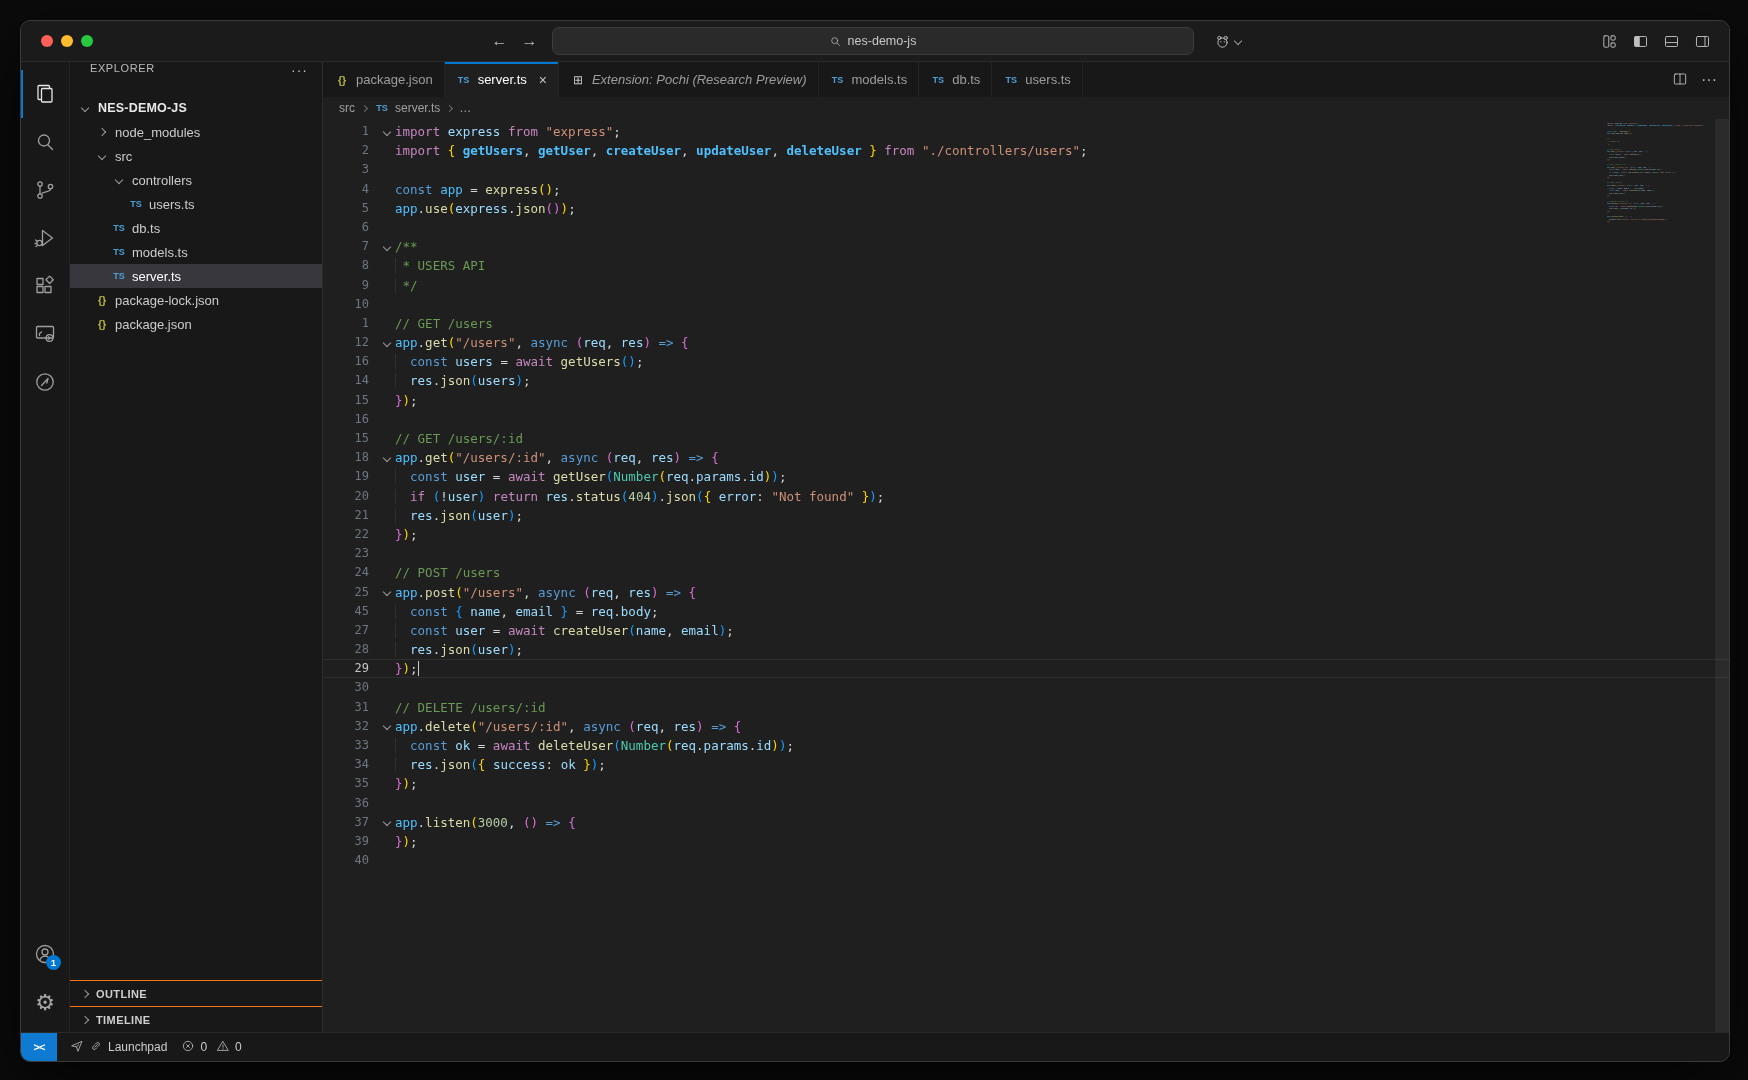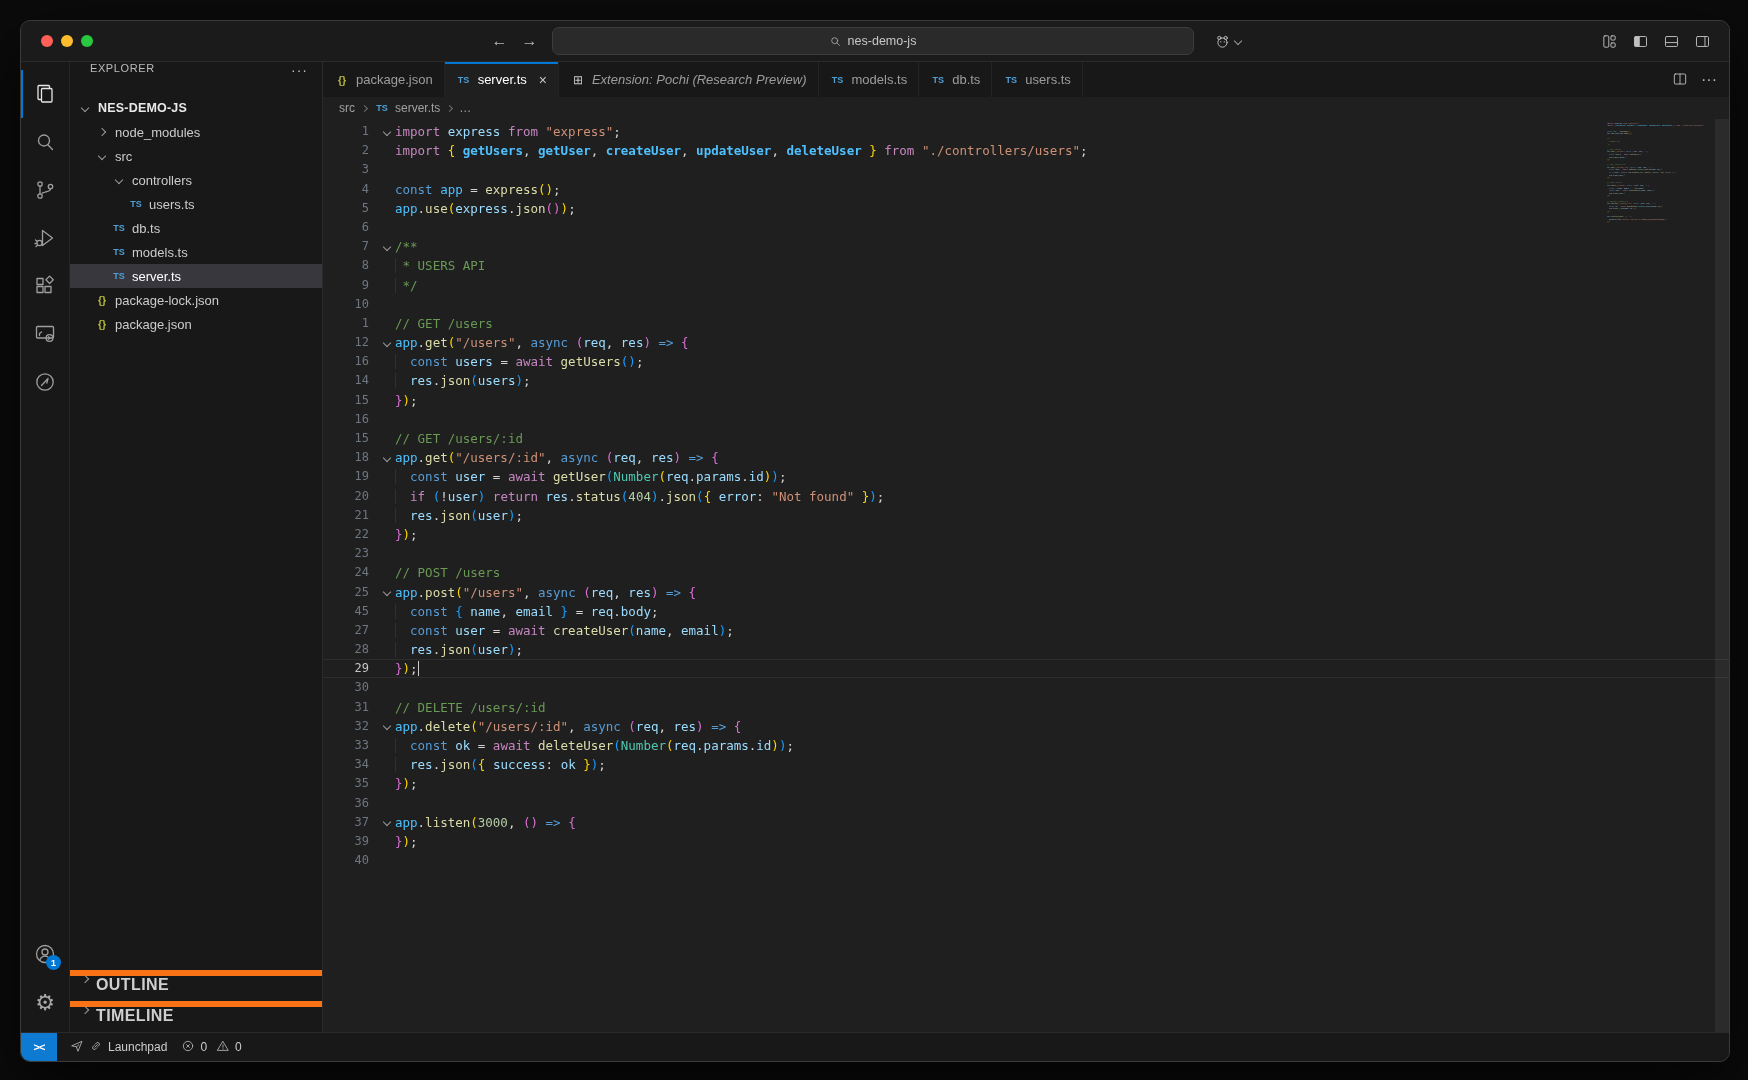--- a/index.html
+++ b/index.html
@@ -46,22 +46,22 @@
   .tree{flex:none;}
   .tree-row{height:24px;display:flex;align-items:center;gap:6px;color:#cccccc;font-size:13px;cursor:default;}
   .tree-row.selected{background:#37373d;color:#ffffff;}
   .tree-row.root{font-weight:700;color:#e8e8e8;font-size:12.5px;letter-spacing:.2px;}
   .slot{width:14px;display:flex;align-items:center;justify-content:center;flex:none;}
   .fi{display:inline-flex;align-items:center;justify-content:center;width:16px;flex:none;font-weight:700;}
   .fi-ts{color:#4d9fd6;font-size:9px;}
   .fi-json{color:#b7b73b;font-size:10.5px;}
   .fi-ext{color:#c5c5c5;font-size:12px;font-weight:400;}
   .sb-sections{margin-top:auto;}
-  .sb-section{height:25px;border-top:6px solid #f97316;display:flex;align-items:flex-start;gap:8px;padding-left:12px;
-              color:#cfcfcf;font-size:16px;font-weight:700;letter-spacing:.4px;}
+  .sb-section{height:25px;border-top:1px solid #f97316;display:flex;align-items:center;gap:8px;padding-left:12px;
+              color:#cfcfcf;font-size:11px;font-weight:700;letter-spacing:.4px;}
   
   .editor{flex:1;display:flex;flex-direction:column;min-width:0;background:#1f1f1f;}
   .tabbar{height:35px;flex:none;background:#181818;display:flex;align-items:stretch;}
   .tab{display:flex;align-items:center;gap:6px;padding:0 11px;font-size:13px;color:#9d9d9d;background:#181818;
        border-right:1px solid #232323;flex:none;}
   .tab.active{background:#1f1f1f;color:#ffffff;box-shadow:inset 0 2px 0 #0078d4;}
   .tab.italic .tab-label{font-style:italic;}
   .tab .close{margin-left:6px;color:#c5c5c5;font-size:14px;line-height:1;}
   .tab-actions{margin-left:auto;display:flex;align-items:center;gap:12px;padding-right:12px;color:#b5b5b5;}
   .breadcrumb{height:22px;flex:none;display:flex;align-items:center;gap:7px;padding-left:16px;font-size:12px;color:#a0a0a0;background:#1f1f1f;}

